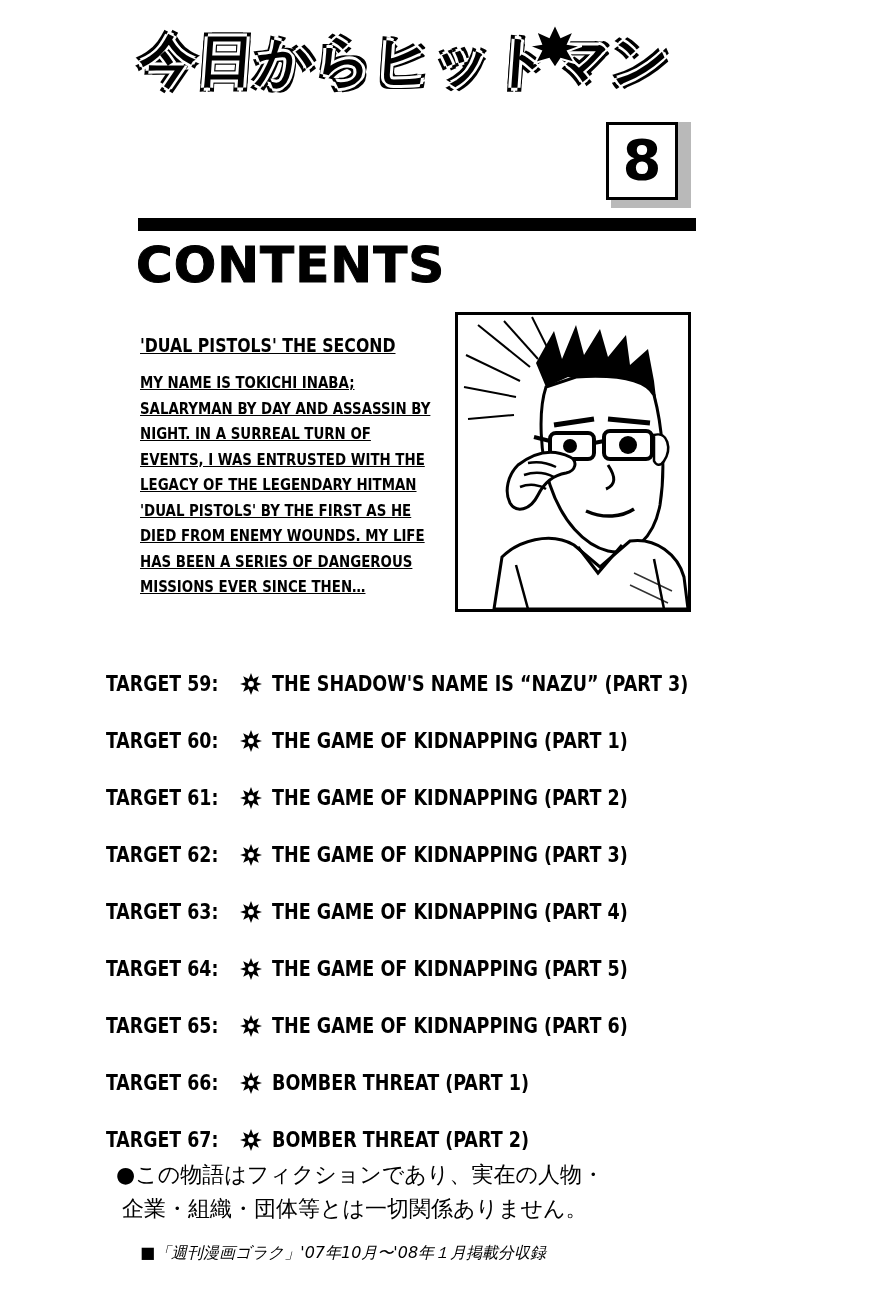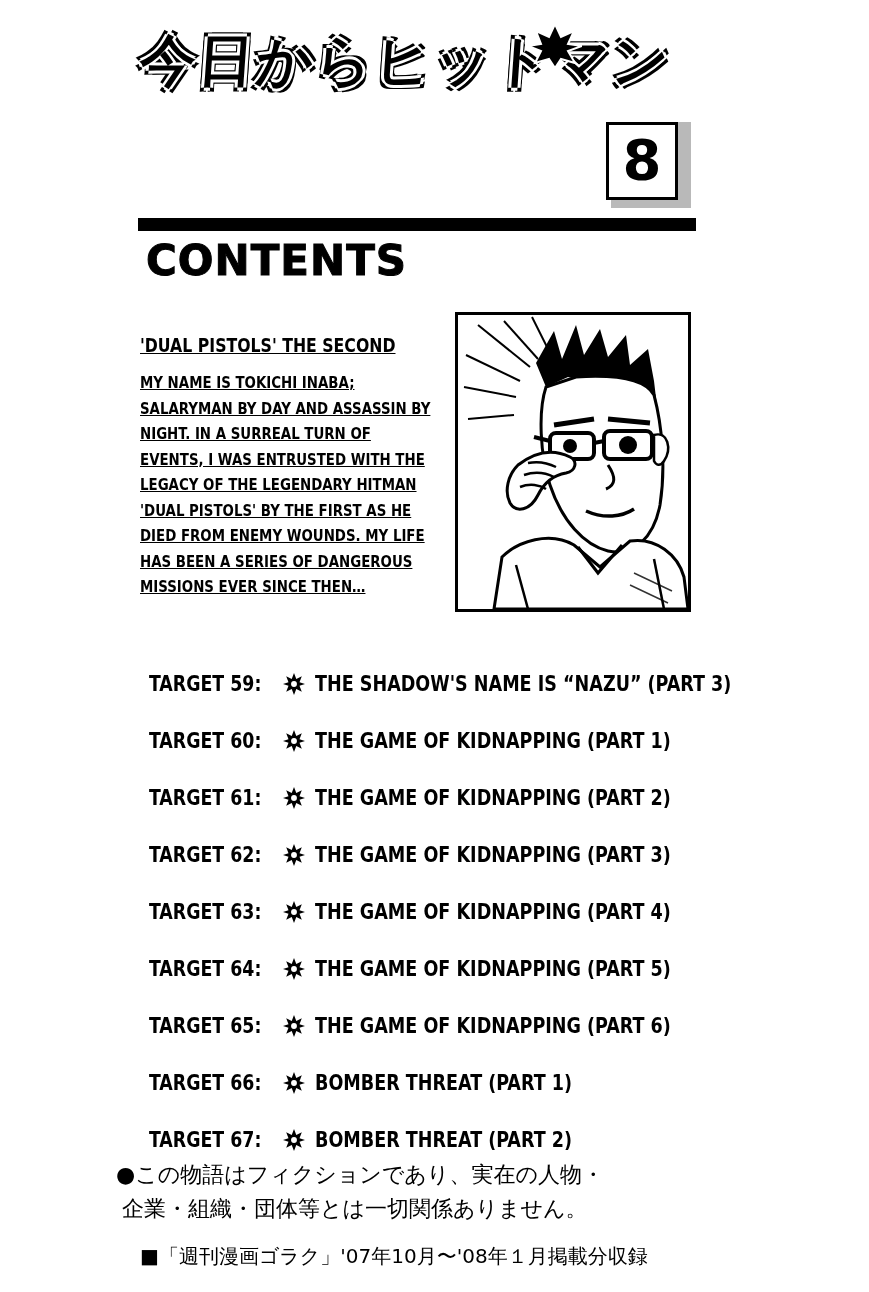--- a/index.html
+++ b/index.html
@@ -82,24 +82,24 @@
     position: absolute;
     top: 218px;
     left: 138px;
     width: 558px;
     height: 13px;
     background: #000000;
   }
   .contents-title {
     position: absolute;
     top: 236px;
-    left: 146px;
-    font-family: "DejaVu Sans", sans-serif;
-    font-weight: bold;
-    font-size: 42px;
+    left: 136px;
+    font-family: "DejaVu Sans", sans-serif;
+    font-weight: bold;
+    font-size: 50px;
     letter-spacing: 1px;
     color: #000;
     text-align: center;
     -webkit-text-stroke: 1px #000;
   }
 
   
   .synopsis {
     position: absolute;
     top: 334px;
@@ -144,21 +144,20 @@
   .chapters {
     position: absolute;
     top: 655px;
     left: 106px;
     width: 680px;
   }
   .chapter-row {
     display: flex;
     align-items: center;
     height: 57px;
-    margin-left: 43px;
   }
   .chapter-target {
     font-family: "DejaVu Sans Condensed", "DejaVu Sans", sans-serif;
     font-weight: bold;
     font-size: 21px;
     width: 128px;
     transform: scaleX(0.92);
     transform-origin: left center;
     white-space: nowrap;
   }
@@ -189,22 +188,23 @@
     line-height: 26px;
     font-weight: normal;
   }
   .disclaimer .line2 { padding-left: 6px; margin-top: 8px; }
   .publication {
     position: absolute;
     top: 1243px;
     left: 140px;
     width: 620px;
     font-family: "DejaVu Sans", sans-serif;
-    font-size: 20px;
+    font-size: 16px;
     font-weight: normal;
+    font-style: italic;
   }
 </style>
 </head>
 <body>
 
 <div class="logo-area">
   <div class="logo-text">今日からヒットマン</div>
   <svg class="logo-burst" viewBox="0 0 54 44">
     <polygon points="27,0 33,13 46,7 40,20 54,22 40,27 47,39 33,35 27,44 21,35 7,39 13,27 0,22 13,20 8,7 21,13" fill="#000" stroke="#fff" stroke-width="2"></polygon>
   </svg>

